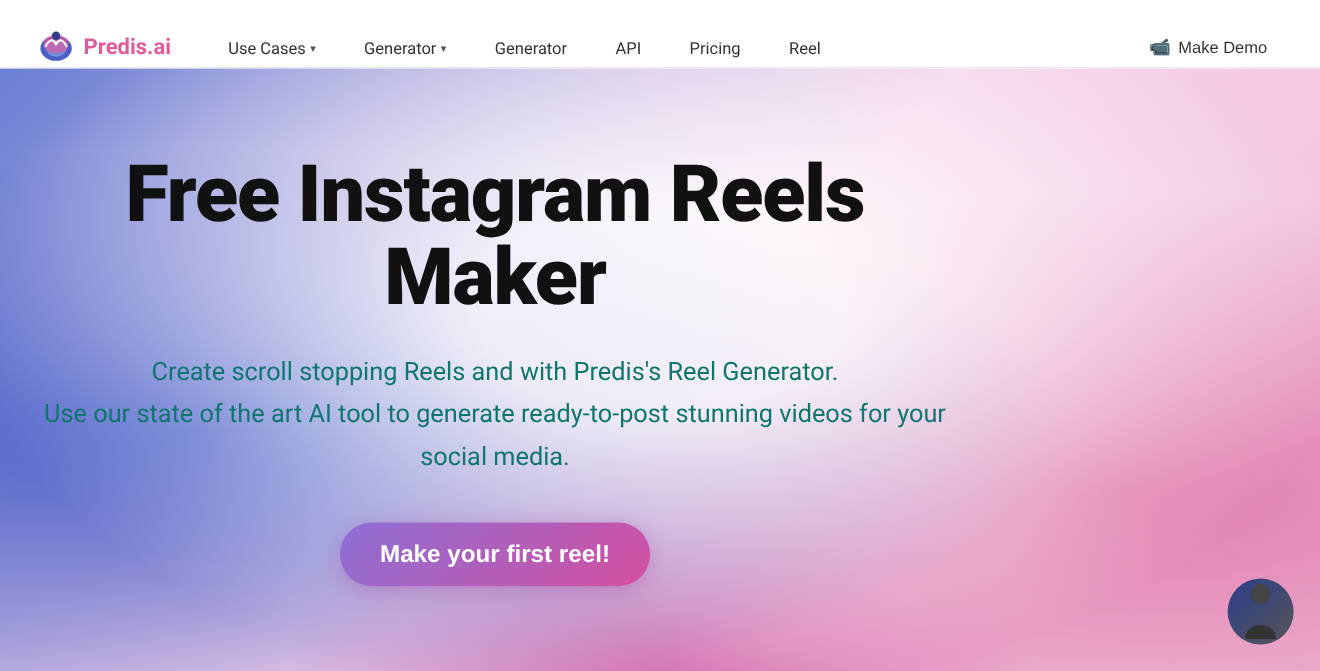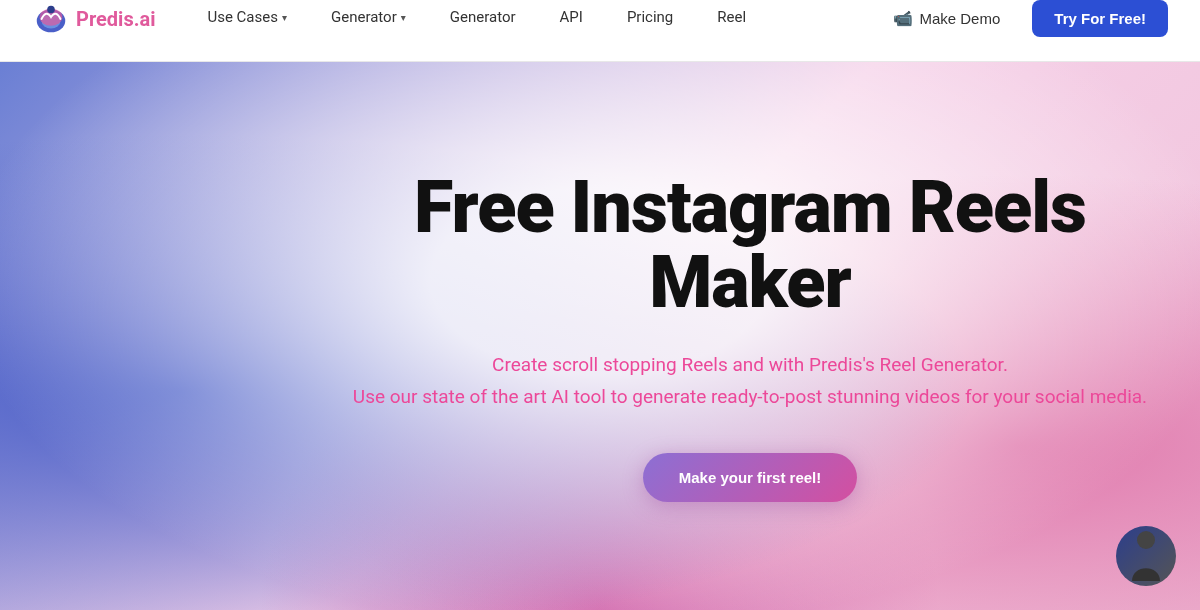--- a/index.html
+++ b/index.html
@@ -13,21 +13,21 @@
       height: 610px;
       overflow: hidden;
       font-family: -apple-system, BlinkMacSystemFont, 'Segoe UI', Roboto, sans-serif;
     }
 
     
     .navbar {
       position: relative;
       z-index: 10;
       display: flex;
-      align-items: flex-start;
+      align-items: flex-end;
       padding: 0 32px;
       height: 62px;
       background: #ffffff;
       border-bottom: 1px solid #e8e8e8;
     }
 
     .logo-area {
       display: flex;
       align-items: center;
       gap: 6px;
@@ -108,21 +108,21 @@
       cursor: pointer;
     }
 
     
     .hero {
       position: relative;
       width: 1200px;
       height: 548px;
       display: flex;
       flex-direction: column;
-      align-items: flex-end;
+      align-items: flex-start;
       justify-content: center;
       overflow: hidden;
     }
 
     .hero-bg {
       position: absolute;
       inset: 0;
       background: 
         radial-gradient(ellipse at 15% 60%, #4a5fc8 0%, transparent 55%),
         radial-gradient(ellipse at 85% 70%, #e07aad 0%, transparent 50%),
@@ -149,32 +149,32 @@
     .hero-title {
       font-size: 72px;
       font-weight: 900;
       color: #111;
       line-height: 1.05;
       margin-bottom: 28px;
       letter-spacing: -1px;
     }
 
     .hero-subtitle {
-      font-size: 19px;
-      color: #ec4899;
+      font-size: 23px;
+      color: #0f766e;
       line-height: 1.7;
       margin-bottom: 40px;
     }
 
     .hero-cta {
       display: inline-block;
       padding: 16px 36px;
       background: linear-gradient(135deg, #8c6fd4, #d44fa0);
       color: #fff;
-      font-size: 15px;
+      font-size: 22px;
       font-weight: 600;
       border: none;
       border-radius: 50px;
       cursor: pointer;
       box-shadow: 0 4px 20px rgba(160, 80, 160, 0.4);
     }
 
     .avatar-bubble {
       position: absolute;
       bottom: 24px;
@@ -234,21 +234,20 @@
     <div class="nav-item">
       <span>Reel</span>
     </div>
   </div>
 
   <div class="nav-right">
     <button class="live-demo-btn">
       <span class="camera-icon">📹</span>
       <span>Make Demo</span>
     </button>
-    <button class="try-free-btn">Try For Free!</button>
   </div>
 </nav>
 
 <section class="hero">
   <div class="hero-bg"></div>
 
   <div class="hero-content">
     <h1 class="hero-title">Free Instagram Reels Maker</h1>
     <p class="hero-subtitle">
       <span>Create scroll stopping Reels and with Predis's Reel Generator.</span><br>

